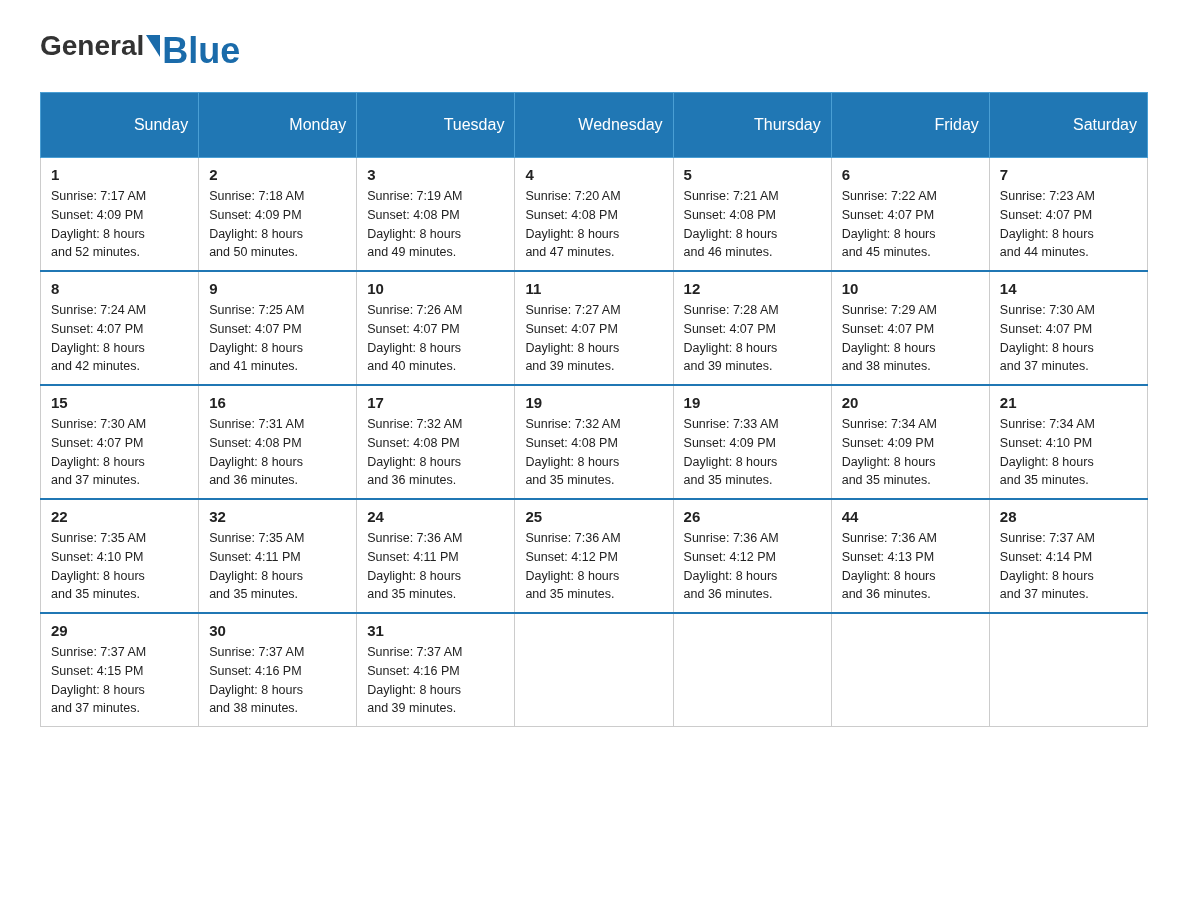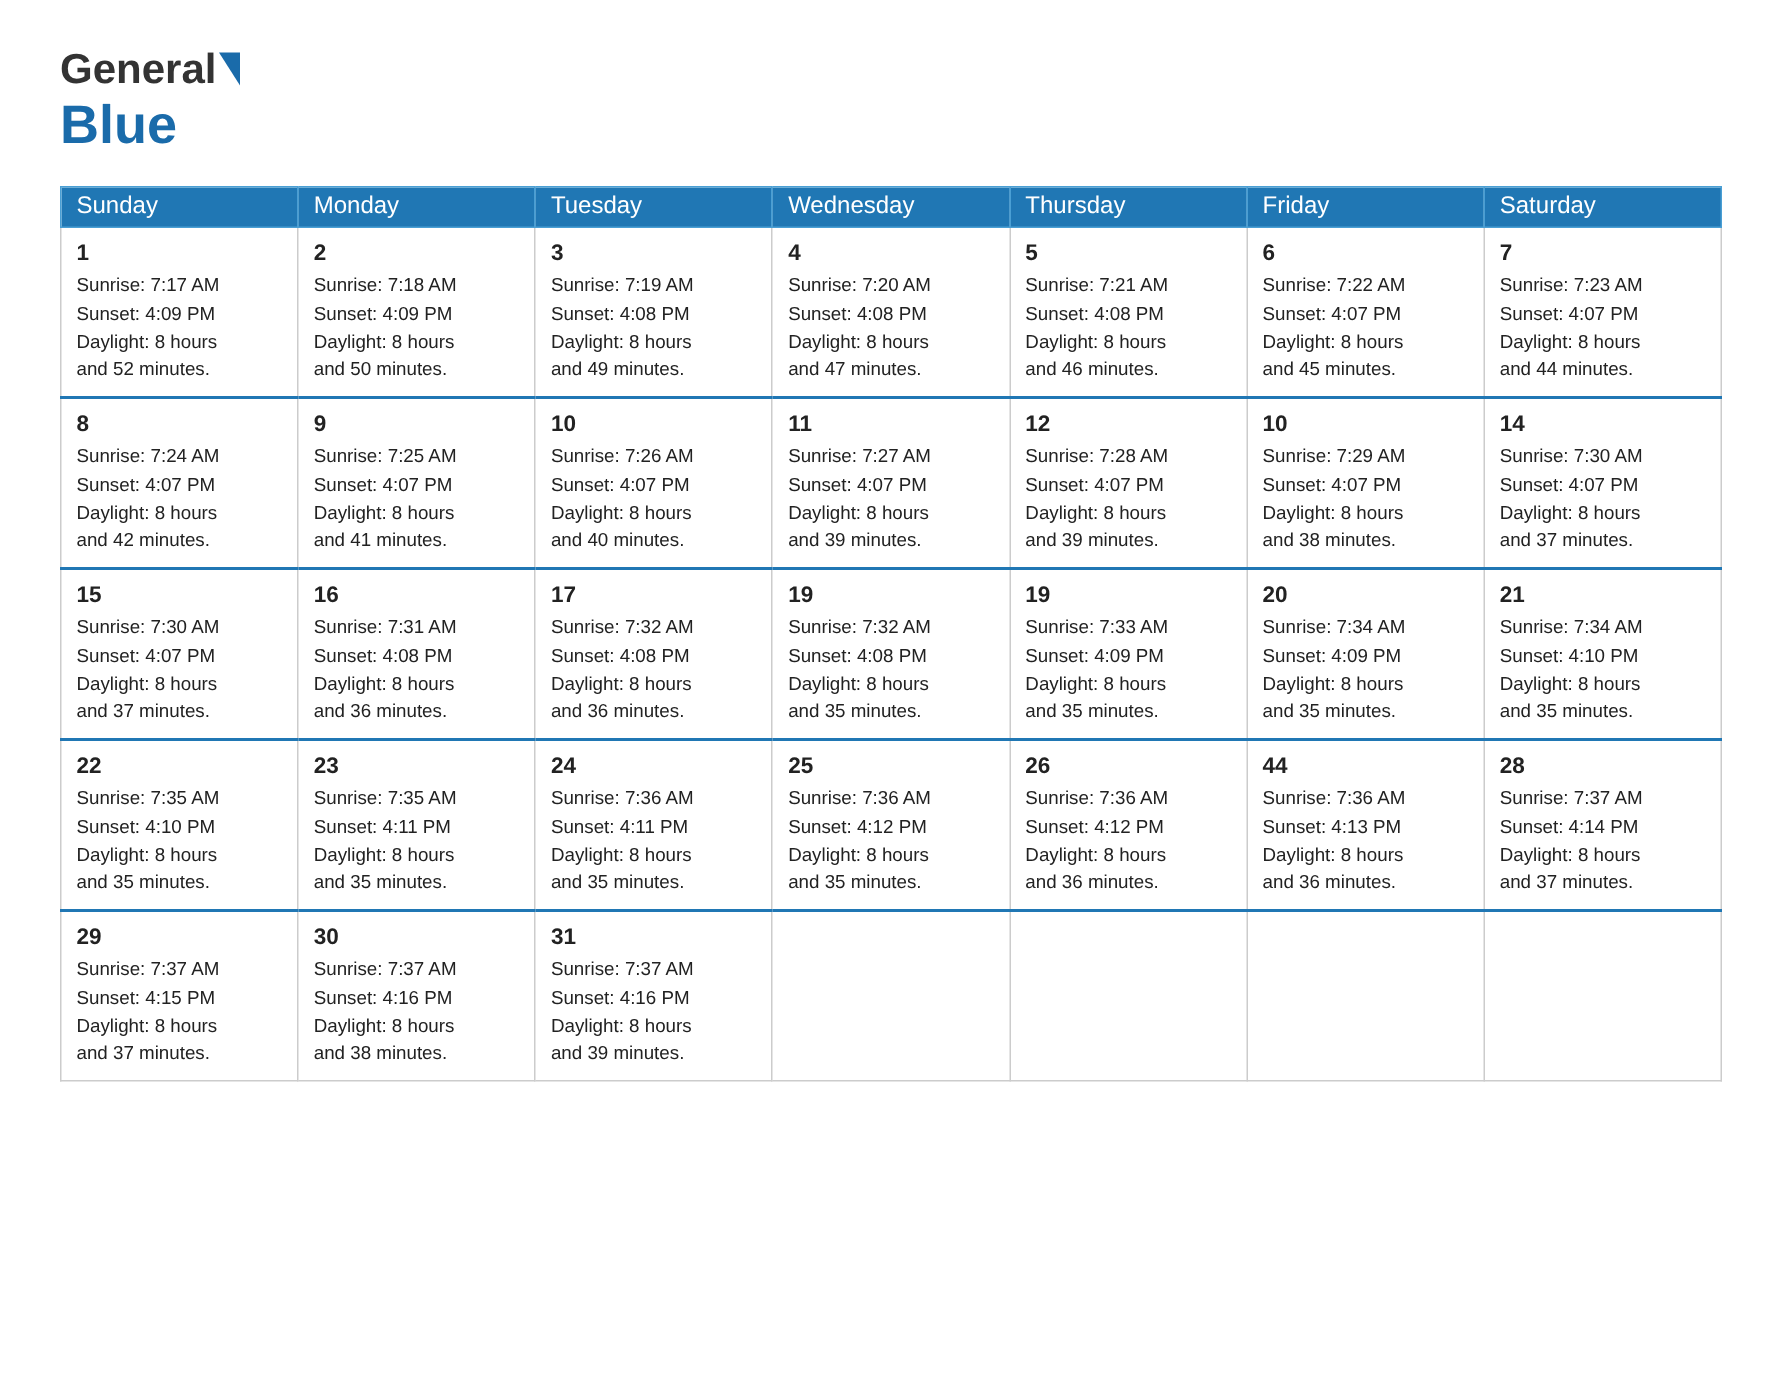--- a/index.html
+++ b/index.html
@@ -11,21 +11,21 @@
       min-height: 918px;
     }
     .header-area {
       display: flex;
       justify-content: space-between;
       align-items: flex-start;
       margin-bottom: 20px;
     }
     .logo {
       display: flex;
-      flex-direction: column;
+      flex-direction: row;
       align-items: flex-start;
     }
     .logo-text {
       display: flex;
       align-items: center;
       font-size: 28px;
       font-weight: bold;
       color: #333;
     }
     .logo-general { color: #333; }
@@ -61,22 +61,22 @@
     .calendar {
       width: 100%;
       border-collapse: collapse;
       border: 1px solid #bbb;
     }
     .calendar th {
       background-color: #2077b4;
       color: #fff;
       font-size: 16px;
       font-weight: normal;
-      padding: 4px 10px;
-      text-align: left;
+      padding: 23px 10px;
+      text-align: right;
       border: 1px solid #4a9fd4;
     }
     .calendar td {
       vertical-align: top;
       padding: 8px 10px;
       border: 1px solid #ccc;
       width: calc(100% / 7);
       min-height: 100px;
       font-size: 13px;
       color: #222;
@@ -219,21 +219,21 @@
           <span class="day-num">21</span>
           <div class="day-info">Sunrise: 7:34 AM<br>Sunset: 4:10 PM<br>Daylight: 8 hours<br>and 35 minutes.</div>
         </td>
       </tr>
       <tr>
         <td>
           <span class="day-num">22</span>
           <div class="day-info">Sunrise: 7:35 AM<br>Sunset: 4:10 PM<br>Daylight: 8 hours<br>and 35 minutes.</div>
         </td>
         <td>
-          <span class="day-num">23</span>
+          <span class="day-num">32</span>
           <div class="day-info">Sunrise: 7:35 AM<br>Sunset: 4:11 PM<br>Daylight: 8 hours<br>and 35 minutes.</div>
         </td>
         <td>
           <span class="day-num">24</span>
           <div class="day-info">Sunrise: 7:36 AM<br>Sunset: 4:11 PM<br>Daylight: 8 hours<br>and 35 minutes.</div>
         </td>
         <td>
           <span class="day-num">25</span>
           <div class="day-info">Sunrise: 7:36 AM<br>Sunset: 4:12 PM<br>Daylight: 8 hours<br>and 35 minutes.</div>
         </td>

